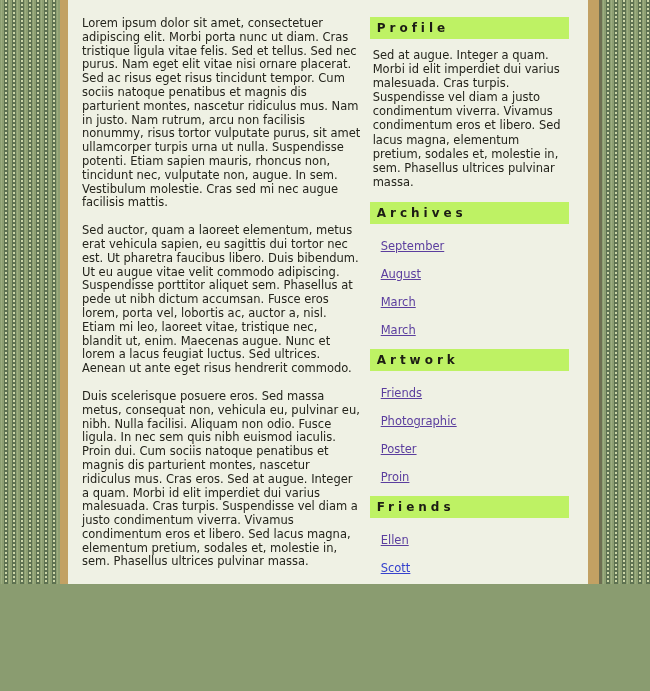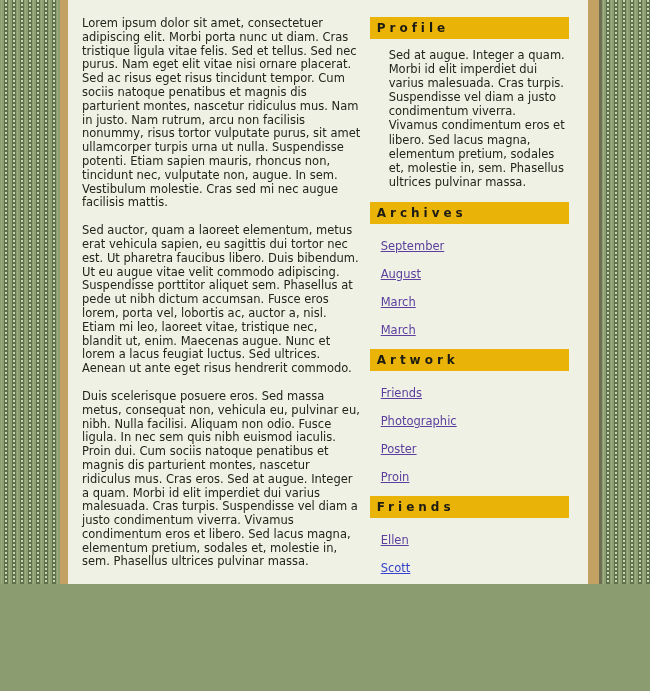--- a/index.html
+++ b/index.html
@@ -35,23 +35,23 @@
   .site-title{position:absolute;left:15px;top:34px;margin:0;z-index:2;
     font-family:"Liberation Serif","DejaVu Serif",serif;font-weight:bold;
     font-size:45px;line-height:1;color:#0c0c0c;letter-spacing:1px;}
   .header-rule{height:5px;background:linear-gradient(180deg,#93865f 0%,#6b5e45 45%,#63573e 100%);}
 
   .main-area{flex:1;display:flex;align-items:flex-start;padding:17px 19px 0 14px;}
   .main-col{width:288px;margin-right:9px;}
   .main-col p{margin:0 0 14px 0;font-size:11.5px;line-height:13.8px;color:#24241c;}
 
   .sidebar{width:206px;}
-  .side-head{margin:0 0 9px 0;padding:4px 6px 4px 7px;background:#eab308;
+  .side-head{margin:0 0 9px 0;padding:4px 6px 4px 7px;background:#bef264;
     font-size:12px;font-weight:bold;letter-spacing:4px;color:#1c1c14;}
-  .side-text{margin:1px 4px 13px 19px;font-size:11.5px;line-height:14.1px;color:#24241c;}
+  .side-text{margin:1px 4px 13px 3px;font-size:11.5px;line-height:14.1px;color:#24241c;}
   .side-links{list-style:none;margin:6px 0 13px 11px;padding:0;}
   .side-links li{margin:16px 0 3px 0;font-size:11.5px;line-height:12px;}
   .side-links a{text-decoration:underline;cursor:pointer;}
   a.visited{color:#5b3e9e;}
   a.unvisited{color:#3642cd;}
 </style>
 </head>
 <body>
 
 <div class="page">

